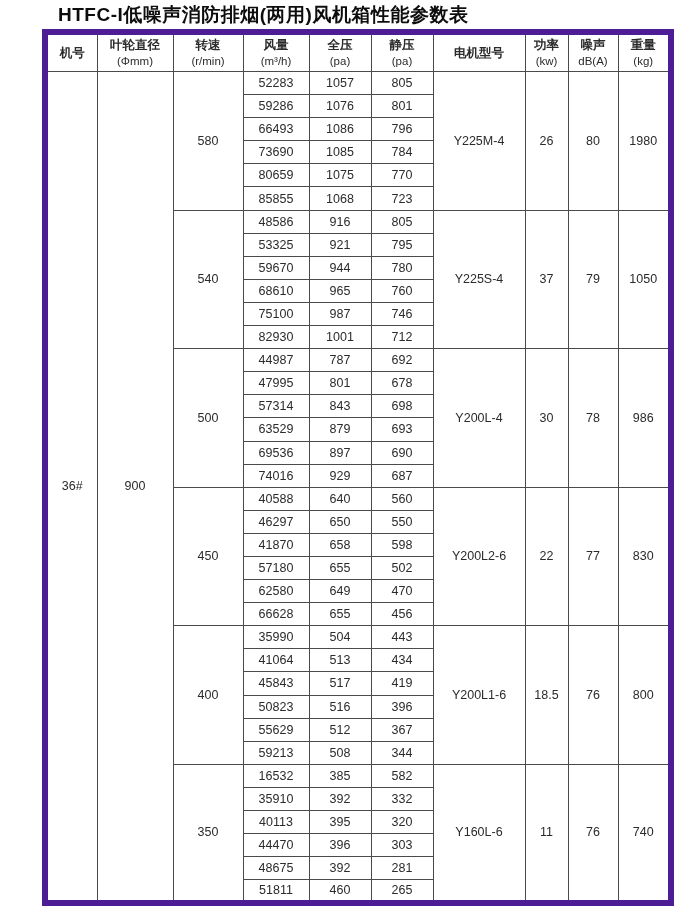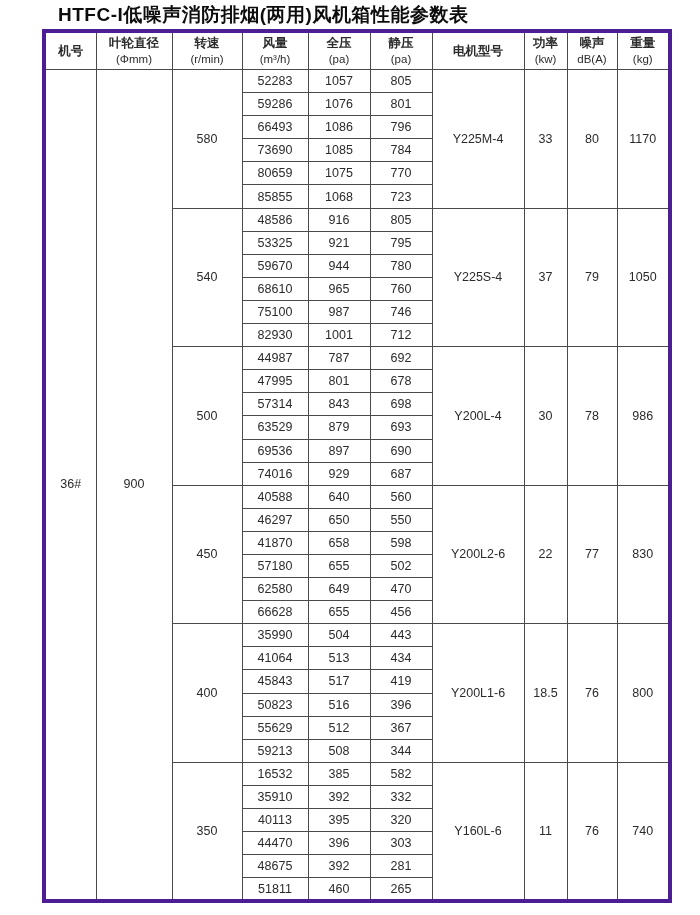--- a/index.html
+++ b/index.html
@@ -27,21 +27,21 @@
   }
   .spec-table th, .spec-table td {
     border: 1px solid #4a4a4a;
     text-align: center;
     vertical-align: middle;
     font-size: 12.5px;
     color: #2b2b2b;
     padding: 0;
     overflow: hidden;
   }
-  .spec-table { border: 4px solid #4c1d95; }
+  .spec-table { border: 6px solid #4c1d95; }
   .spec-table thead th { height: 38px; line-height: 1.25; }
   .spec-table tbody td { height: 23.1px; }
   .h-name { display: block; font-weight: bold; font-size: 12.5px; }
   .h-unit { display: block; font-weight: normal; font-size: 11.5px; }
   .h-unit:empty { display: none; }
   .h-single .h-name { line-height: 36px; }
 </style>
 </head>
 <body>
 
@@ -107,23 +107,23 @@
     </thead>
     <tbody id="tbody">
         <tr>
           <td rowspan="36">36#</td>
           <td rowspan="36">900</td>
           <td rowspan="6">580</td>
           <td>52283</td>
           <td>1057</td>
           <td>805</td>
           <td rowspan="6">Y225M-4</td>
-          <td rowspan="6">33</td>
+          <td rowspan="6">26</td>
           <td rowspan="6">80</td>
-          <td rowspan="6">1170</td>
+          <td rowspan="6">1980</td>
         </tr>
         <tr>
           <td>59286</td>
           <td>1076</td>
           <td>801</td>
         </tr>
         <tr>
           <td>66493</td>
           <td>1086</td>
           <td>796</td>

